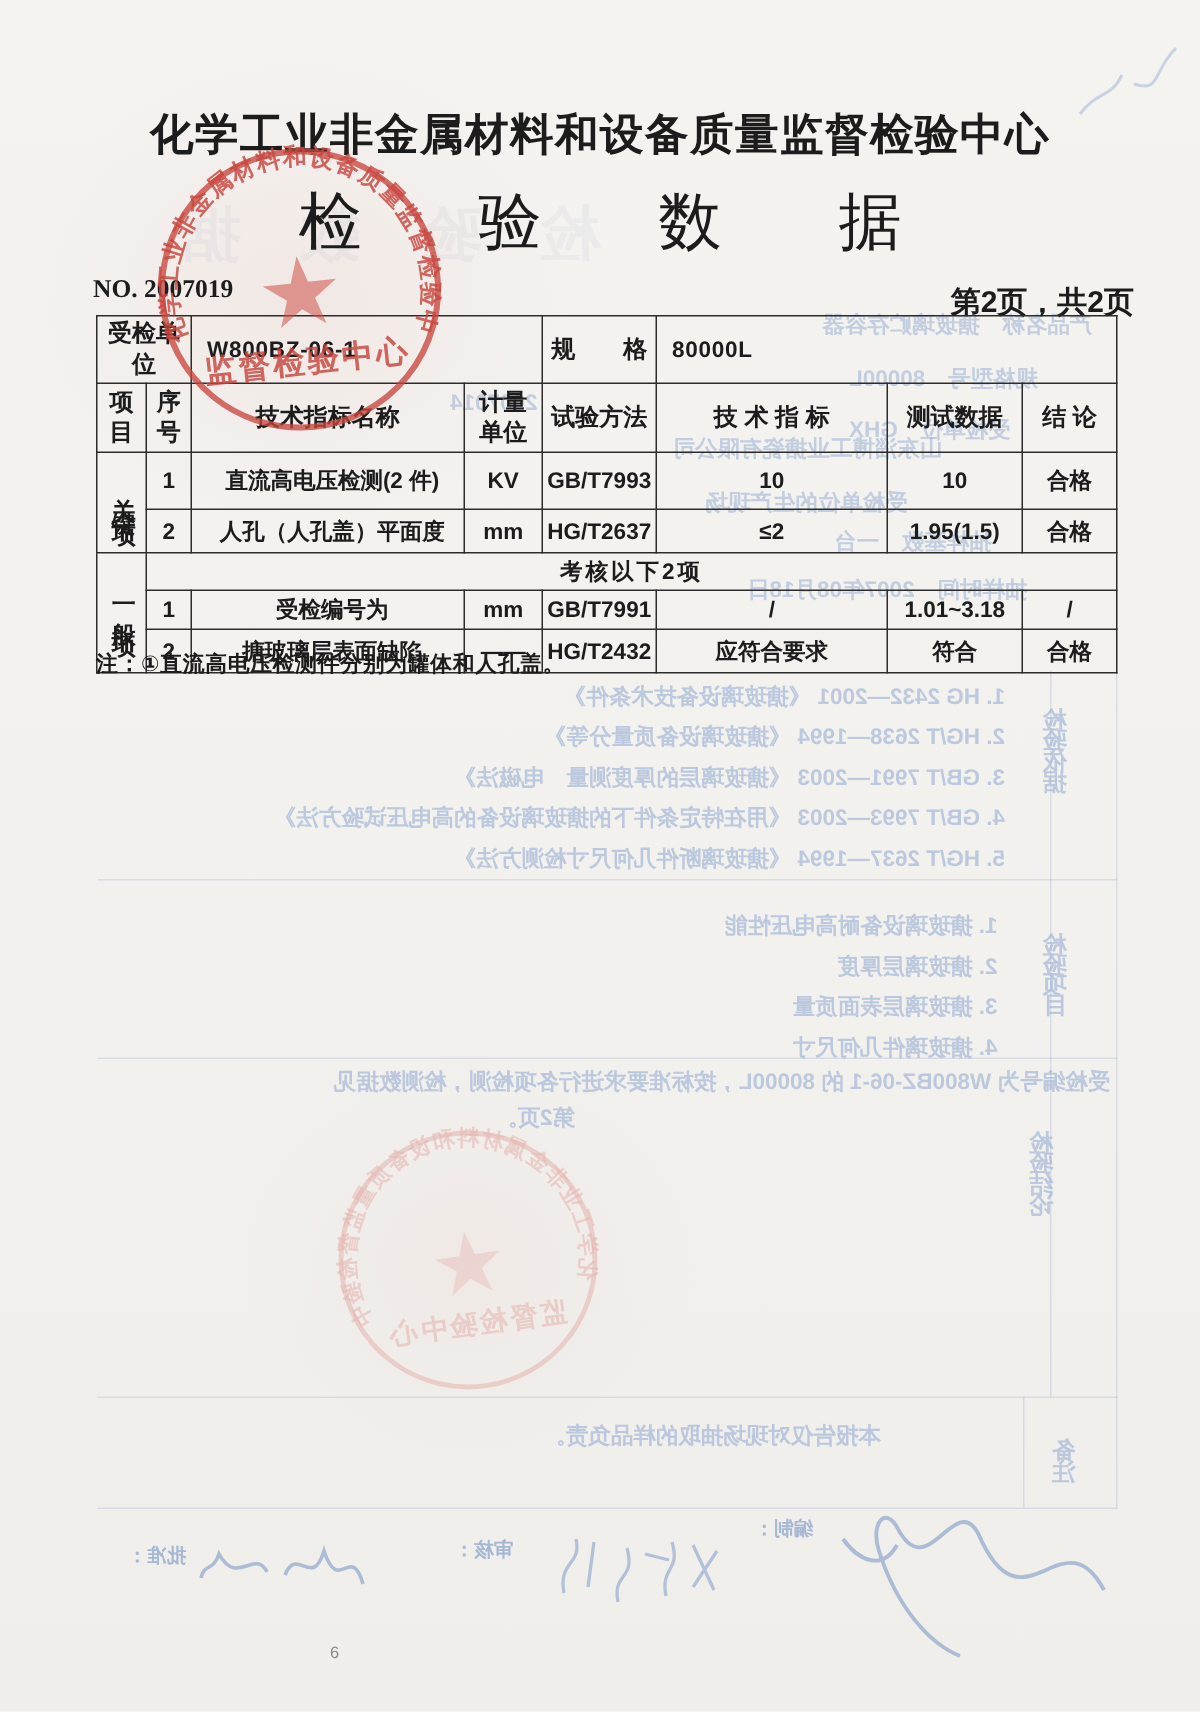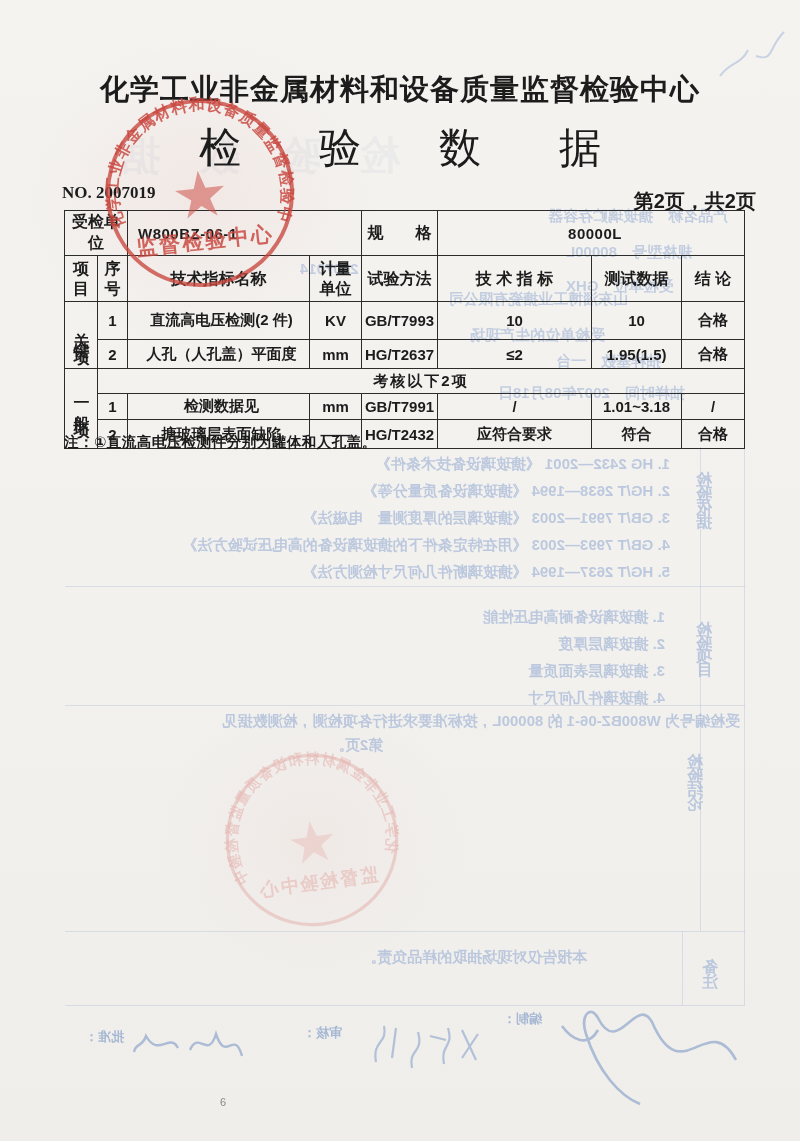--- a/index.html
+++ b/index.html
@@ -167,21 +167,21 @@
         <col style="width:76px">
           <col style="width:154px">
           <col style="width:90px">
           <col style="width:63px">
       </colgroup>
       <tbody>
           <tr style="height:31px">
         <td colspan="2" class="lbl">受检单位</td>
         <td colspan="2" class="val" style="text-align:left;padding-left:10px;">W800BZ-06-1</td>
         <td class="lbl">规　　格</td>
-        <td colspan="3" class="val" style="text-align:center;padding-left:10px;">80000L</td>
+        <td colspan="3" class="val" style="text-align:left;padding-left:10px;">80000L</td>
       </tr>
       <tr style="height:46px">
         <td class="hdr">项目</td>
         <td class="hdr">序号</td>
         <td class="hdr">技术指标名称</td>
         <td class="hdr">计量单位</td>
         <td class="hdr">试验方法</td>
         <td class="hdr">技 术 指 标</td>
         <td class="hdr">测试数据</td>
         <td class="hdr">结 论</td>
@@ -204,21 +204,21 @@
         <td>≤2</td>
         <td>1.95(1.5)</td>
         <td>合格</td>
       </tr>
       <tr style="height:25px">
         <td rowspan="3" class="vert"><span>一般项</span></td>
         <td colspan="7" class="banner">考核以下2项</td>
       </tr>
       <tr style="height:26px">
         <td>1</td>
-        <td class="name">检测数据见</td>
+        <td class="name">受检编号为</td>
         <td>mm</td>
         <td>GB/T7991</td>
         <td>/</td>
         <td>1.01~3.18</td>
         <td>/</td>
       </tr>
       <tr style="height:29px">
         <td>2</td>
         <td class="name">搪玻璃层表面缺陷</td>
         <td>——</td>

